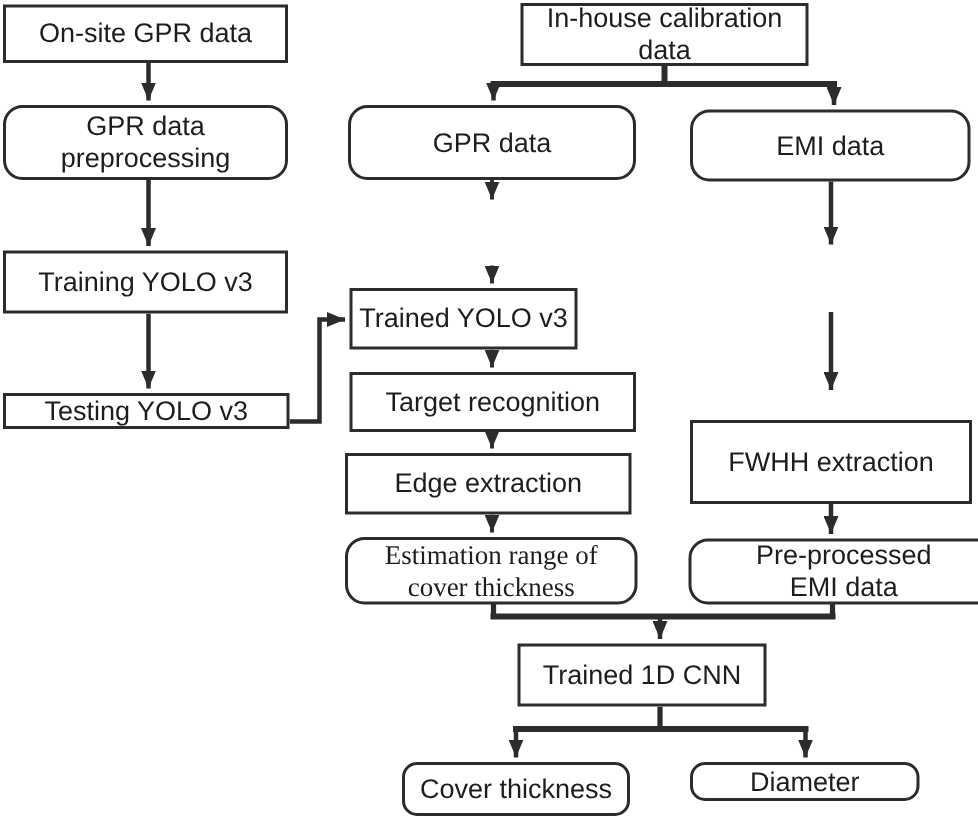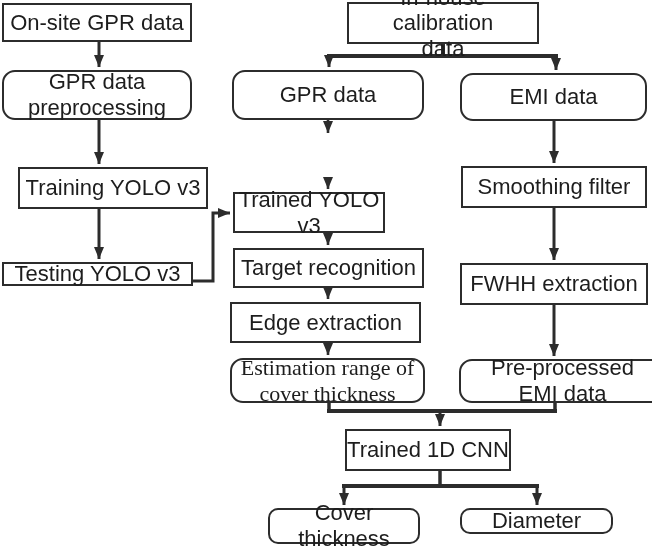--- a/index.html
+++ b/index.html
@@ -26,21 +26,21 @@
   .node {
     position: absolute;
     box-sizing: border-box;
     border: 2px solid #2c2c2c;
     background: #ffffff;
     display: flex;
     align-items: center;
     justify-content: flex-end;
     text-align: center;
     color: #1d1d1d;
-    font-size: 22px;
+    font-size: 18px;
     line-height: 1.16;
     z-index: 2;
   }
   .node span {
     white-space: pre-line;
     display: block;
     width: 100%;
   }
   .rounded { border-radius: 13px; }
   .rounded-sm { border-radius: 10px; }
@@ -91,21 +91,21 @@
     </g>
   </svg>
 
   <div class="node" style="left:2px; top:3px; width:190px; height:39px;">
     <span>On-site GPR data</span>
   </div>
   <div class="node rounded" style="left:2px; top:70px; width:190px; height:50px;">
     <span>GPR data
 preprocessing</span>
   </div>
-  <div class="node" style="left:2px; top:167px; width:190px; height:42px;margin-left:16px;">
+  <div class="node" style="left:2px; top:167px; width:190px; height:42px;">
     <span>Training YOLO v3</span>
   </div>
   <div class="node" style="left:2px; top:262px; width:191px; height:24px;">
     <span>Testing YOLO v3</span>
   </div>
 
   <div class="node" style="left:347px; top:2px; width:192px; height:42px;">
     <span>In-house calibration
 data</span>
   </div>
@@ -123,24 +123,21 @@
     <span>Edge extraction</span>
   </div>
   <div class="node rounded" style="left:230px; top:358px; width:195px; height:45px;font-family:Liberation Serif, serif;">
     <span>Estimation range of
 cover thickness</span>
   </div>
 
   <div class="node rounded" style="left:460px; top:73px; width:187px; height:48px;">
     <span>EMI data</span>
   </div>
-  <div class="node" style="left:461px; top:166px; width:186px; height:42px;">
-    <span>Smoothing filter</span>
-  </div>
-  <div class="node" style="left:460px; top:263px; width:188px; height:42px;">
+  <div class="node" style="left:460px; top:280px; width:188px; height:56px;">
     <span>FWHH extraction</span>
   </div>
   <div class="node rounded" style="left:459px; top:359px; width:207px; height:44px;">
     <span>Pre-processed
 EMI data</span>
   </div>
 
   <div class="node" style="left:345px; top:429px; width:166px; height:42px;">
     <span>Trained 1D CNN</span>
   </div>

